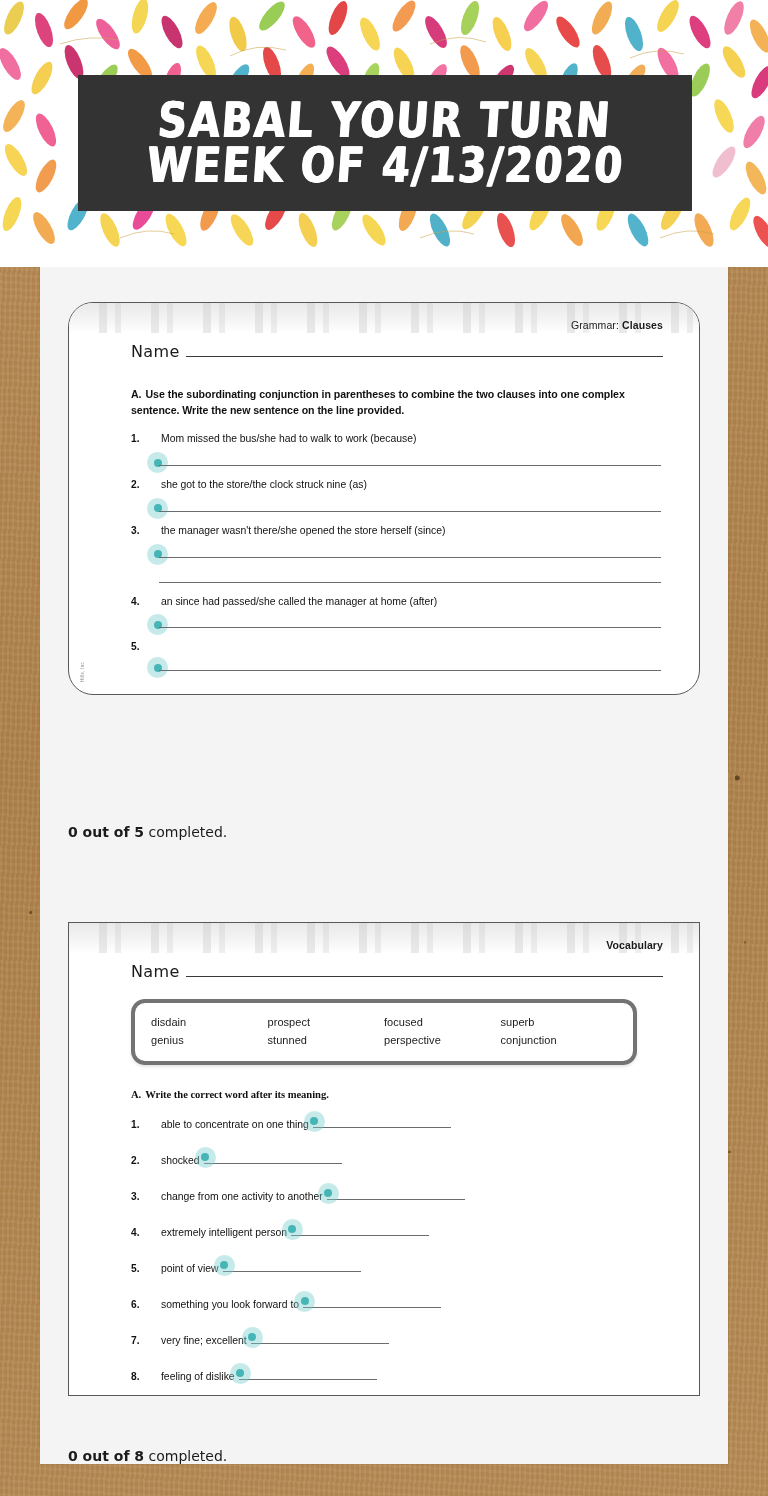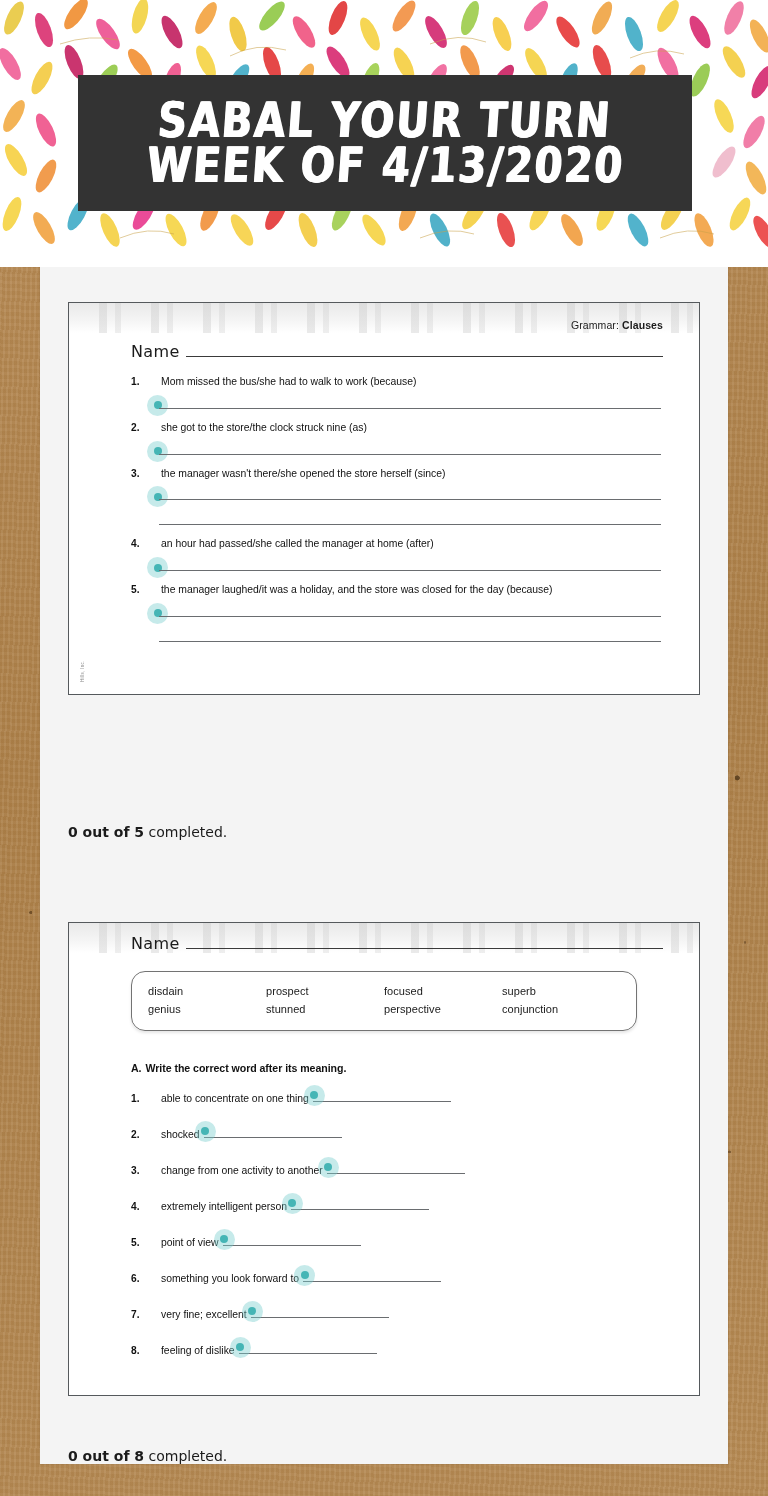--- a/index.html
+++ b/index.html
@@ -218,21 +218,21 @@
     height: 13px;
   }
   .inline-line .dot {
     left: -9px;
     bottom: -5px;
   }
 
   
   .wordbox {
     margin: 18px 26px 0 26px;
-    border: 1px solid #737373;
+    border: 4px solid #737373;
     border-radius: 14px;
     padding: 10px 16px 12px 16px;
     box-shadow: 0 2px 3px rgba(0,0,0,.10);
   }
   .wordbox-row { display: flex; }
   .wordbox-cell {
     flex: 1;
     font-size: 11px;
     color: #1b1b1b;
     padding: 3px 0;
@@ -374,34 +374,37 @@
       <path d="M660 238 q28 -12 54 -4"></path>
     </g>
   </svg>
 </div>
 
 <div id="title-banner">
   <div class="banner-line">SABAL YOUR TURN</div>
   <div class="banner-line">WEEK OF 4/13/2020</div>
 </div>
 
-<div class="worksheet-card" id="card-grammar" style="top:302px;height:393px;">
+<div class="worksheet-card" id="card-grammar" style="top:302px;height:393px;border-radius:25px;">
   <div class="card-topfade"></div>
   <div class="card-inner">
 
     <div class="subject-label">
       <span>Grammar:</span>
       <b>Clauses</b>
     </div>
 
     <div class="name-row">
       <span class="name-label">Name</span>
       <span class="name-rule"></span>
     </div>
 
+    <div class="directions">
+      <span class="letter">A.</span><span>Use the subordinating conjunction in parentheses to combine the two clauses into one complex sentence. Write the new sentence on the line provided.</span>
+    </div>
 
     <div class="qlist">
 
       <div class="qitem">
         <div class="qrow">
           <span class="qnum">1.</span>
           <span class="qtext">Mom missed the bus/she had to walk to work (because)</span>
         </div>
         <div class="answer-line">
           <span class="dot"></span>
@@ -430,32 +433,31 @@
           <span class="rule"></span>
         </div>
         <div class="answer-line continuation">
           <span class="rule"></span>
         </div>
       </div>
 
       <div class="qitem">
         <div class="qrow">
           <span class="qnum">4.</span>
-          <span class="qtext">an hour had passed/she called the manager at home (after)</span>
+          <span class="qtext">an since had passed/she called the manager at home (after)</span>
         </div>
         <div class="answer-line">
           <span class="dot"></span>
           <span class="rule"></span>
         </div>
       </div>
 
       <div class="qitem">
         <div class="qrow">
           <span class="qnum">5.</span>
-          <span class="qtext" style="max-width:460px;display:inline-block;">the manager laughed/it was a holiday, and the store was closed for the day (because)</span>
         </div>
         <div class="answer-line">
           <span class="dot"></span>
           <span class="rule"></span>
         </div>
         <div class="answer-line continuation">
           <span class="rule"></span>
         </div>
       </div>
 
@@ -465,20 +467,23 @@
 </div>
 
 <div class="status-line" style="top:824px;">
   <b>0 out of 5</b><span> completed.</span>
 </div>
 
 <div class="worksheet-card" id="card-vocabulary" style="top:922px;height:474px;">
   <div class="card-topfade"></div>
   <div class="card-inner">
 
+    <div class="subject-label">
+      <b>Vocabulary</b>
+    </div>
 
     <div class="name-row">
       <span class="name-label">Name</span>
       <span class="name-rule"></span>
     </div>
 
     <div class="wordbox">
       <div class="wordbox-row">
         <span class="wordbox-cell">disdain</span>
         <span class="wordbox-cell">prospect</span>
@@ -486,21 +491,21 @@
         <span class="wordbox-cell">superb</span>
       </div>
       <div class="wordbox-row">
         <span class="wordbox-cell">genius</span>
         <span class="wordbox-cell">stunned</span>
         <span class="wordbox-cell">perspective</span>
         <span class="wordbox-cell">conjunction</span>
       </div>
     </div>
 
-    <div class="directions" style="margin-top:30px;">
+    <div class="directions" style="margin-top:22px;font-family:Liberation Serif, serif;">
       <span class="letter">A.</span><span>Write the correct word after its meaning.</span>
     </div>
 
     <div class="qlist" style="margin-top:12px;">
 
       <div class="inline-q">
         <span class="qnum">1.</span>
         <span class="qtext">able to concentrate on one thing</span>
         <span class="inline-line">
           <span class="dot"></span>

